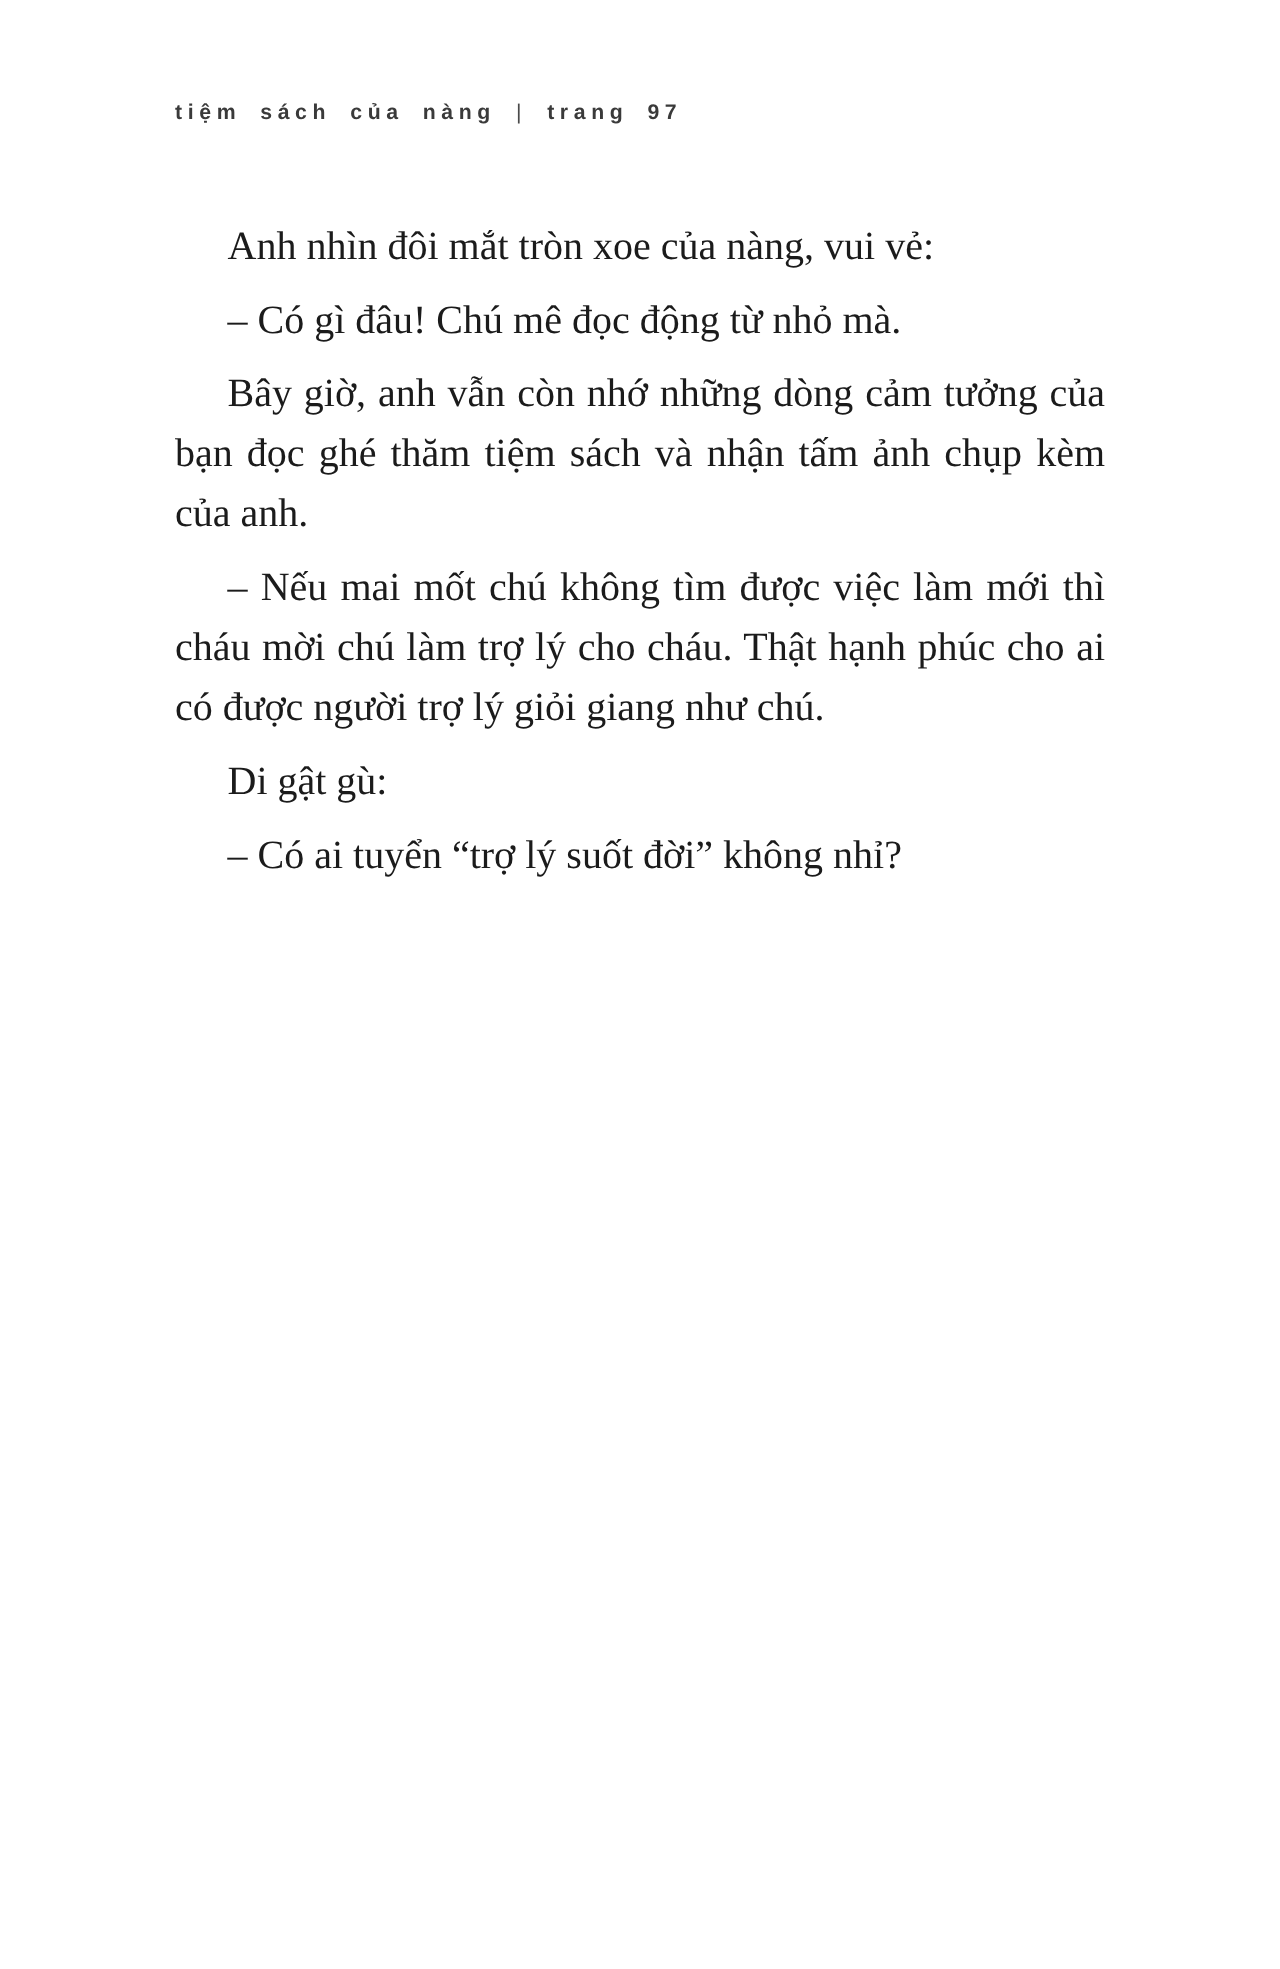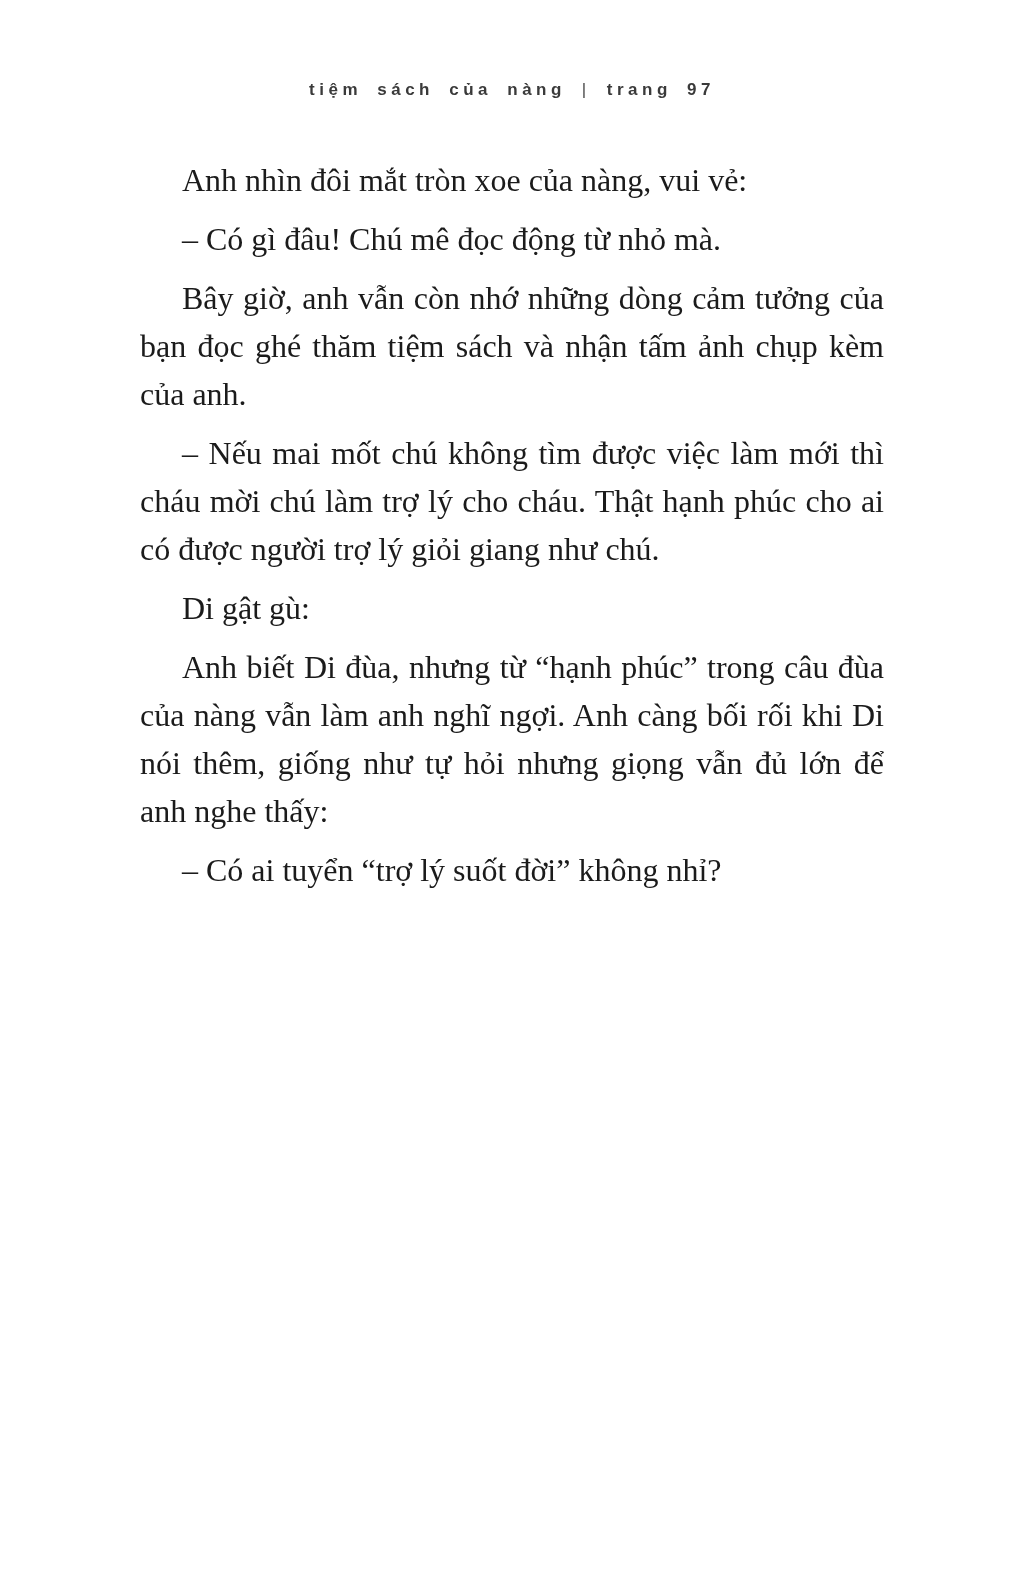--- a/index.html
+++ b/index.html
@@ -16,31 +16,31 @@
     padding: 80px 140px 0 140px;
     background: #ffffff;
   }
   .running-header {
     font-family: "Liberation Sans", sans-serif;
     font-size: 17px;
     font-weight: 700;
     letter-spacing: 4.5px;
     word-spacing: 6px;
     color: #3a3a3a;
-    text-align: center;
+    text-align: left;
     white-space: nowrap;
   }
   .running-header .divider {
     display: inline-block;
     margin: 0 16px;
     font-weight: 400;
     color: #4a4a4a;
   }
   .body-text {
-    margin-top: 56px;
+    margin-top: 72px;
     font-family: "Liberation Serif", "DejaVu Serif", serif;
     font-size: 32px;
     line-height: 48px;
     color: #1b1b1b;
     text-align: justify;
   }
   .body-text p {
     margin: 0 0 11px 0;
     text-indent: 42px;
   }
@@ -54,17 +54,16 @@
   <header class="running-header">
     <span>tiệm sách của nàng</span><span class="divider">|</span><span>trang 97</span>
   </header>
 
   <main class="body-text">
     <p>Anh nhìn đôi mắt tròn xoe của nàng, vui vẻ:</p>
     <p>– Có gì đâu! Chú mê đọc động từ nhỏ mà.</p>
     <p>Bây giờ, anh vẫn còn nhớ những dòng cảm tưởng của bạn đọc ghé thăm tiệm sách và nhận tấm ảnh chụp kèm của anh.</p>
     <p>– Nếu mai mốt chú không tìm được việc làm mới thì cháu mời chú làm trợ lý cho cháu. Thật hạnh phúc cho ai có được người trợ lý giỏi giang như chú.</p>
     <p>Di gật gù:</p>
-    <p>Anh biết Di đùa, nhưng từ “hạnh phúc” trong câu đùa của nàng vẫn làm anh nghĩ ngợi. Anh càng bối rối khi Di nói thêm, giống như tự hỏi nhưng giọng vẫn đủ lớn để anh nghe thấy:</p>
     <p>– Có ai tuyển “trợ lý suốt đời” không nhỉ?</p>
   </main>
 
 </div>
 
 </body></html>

